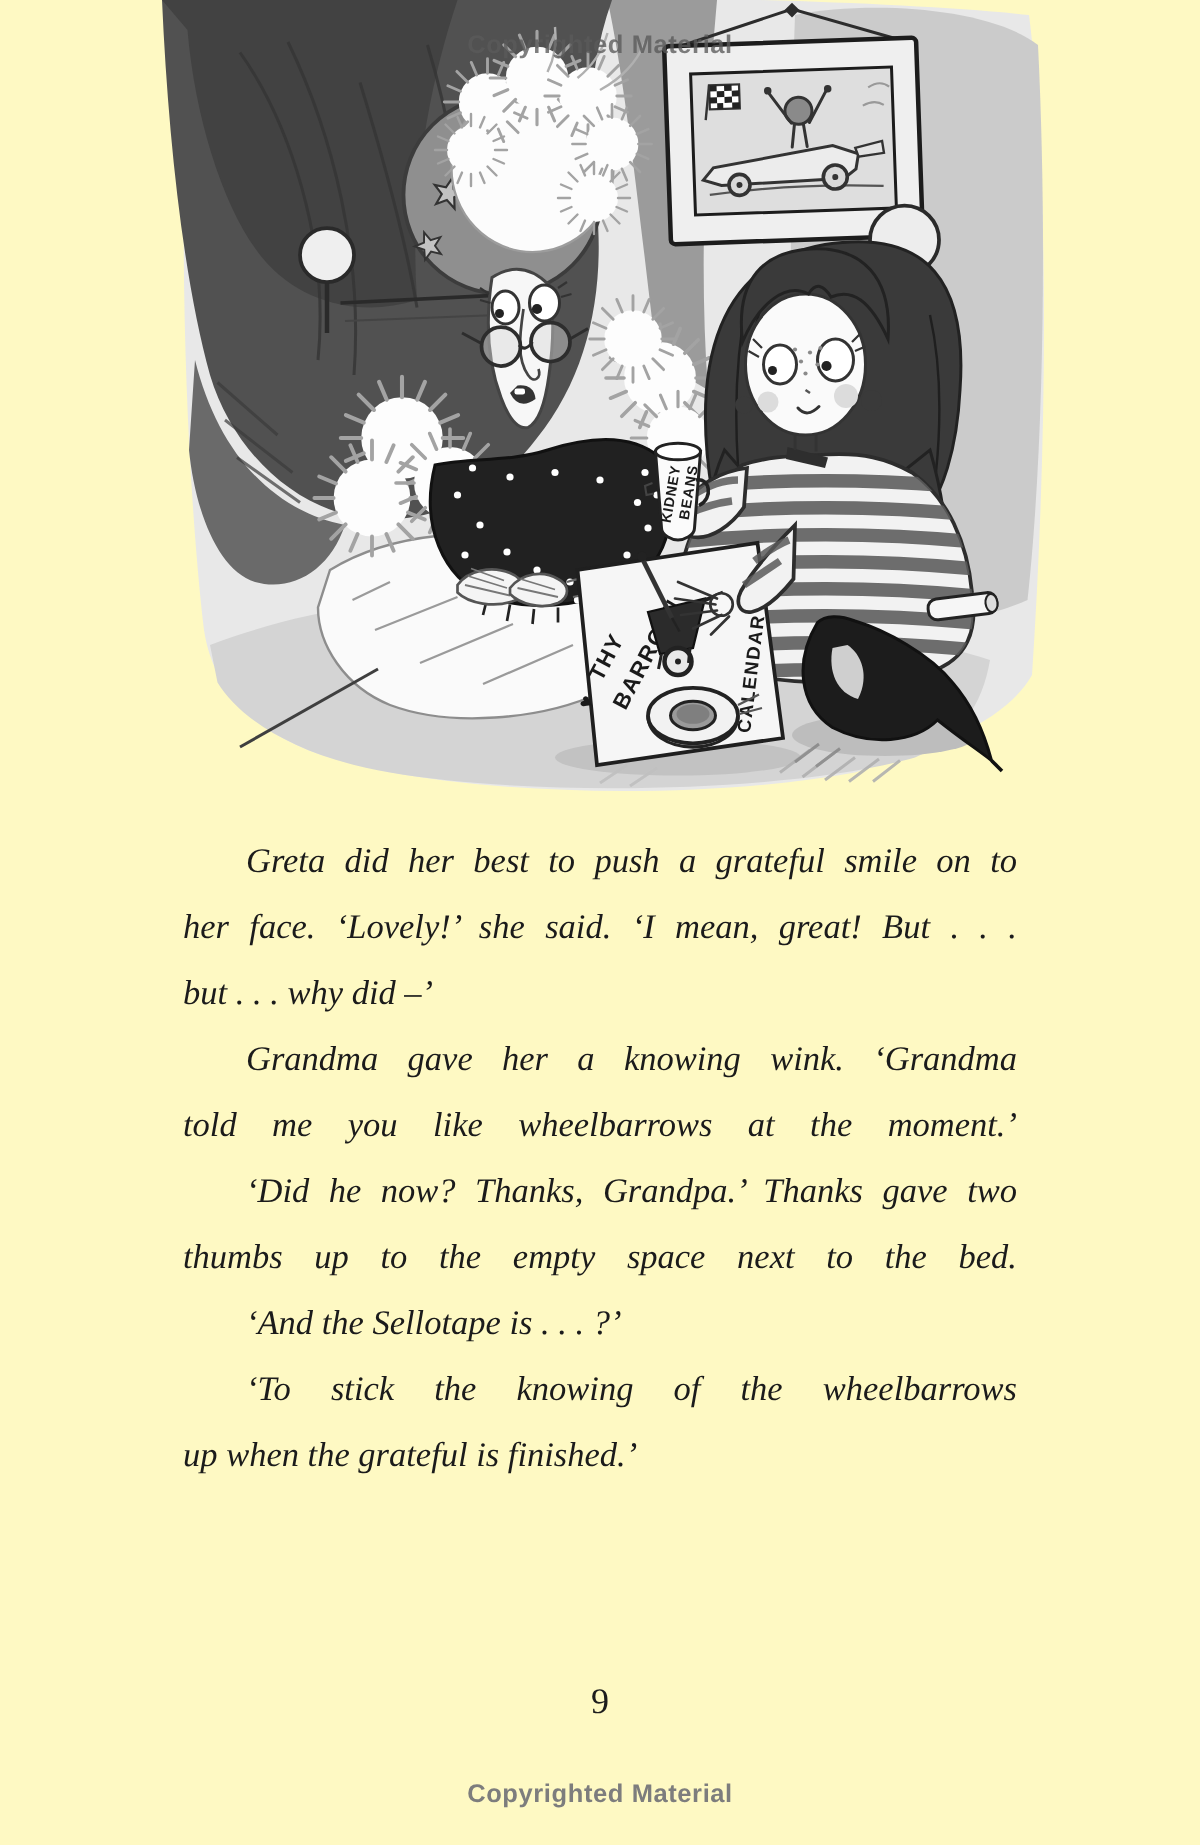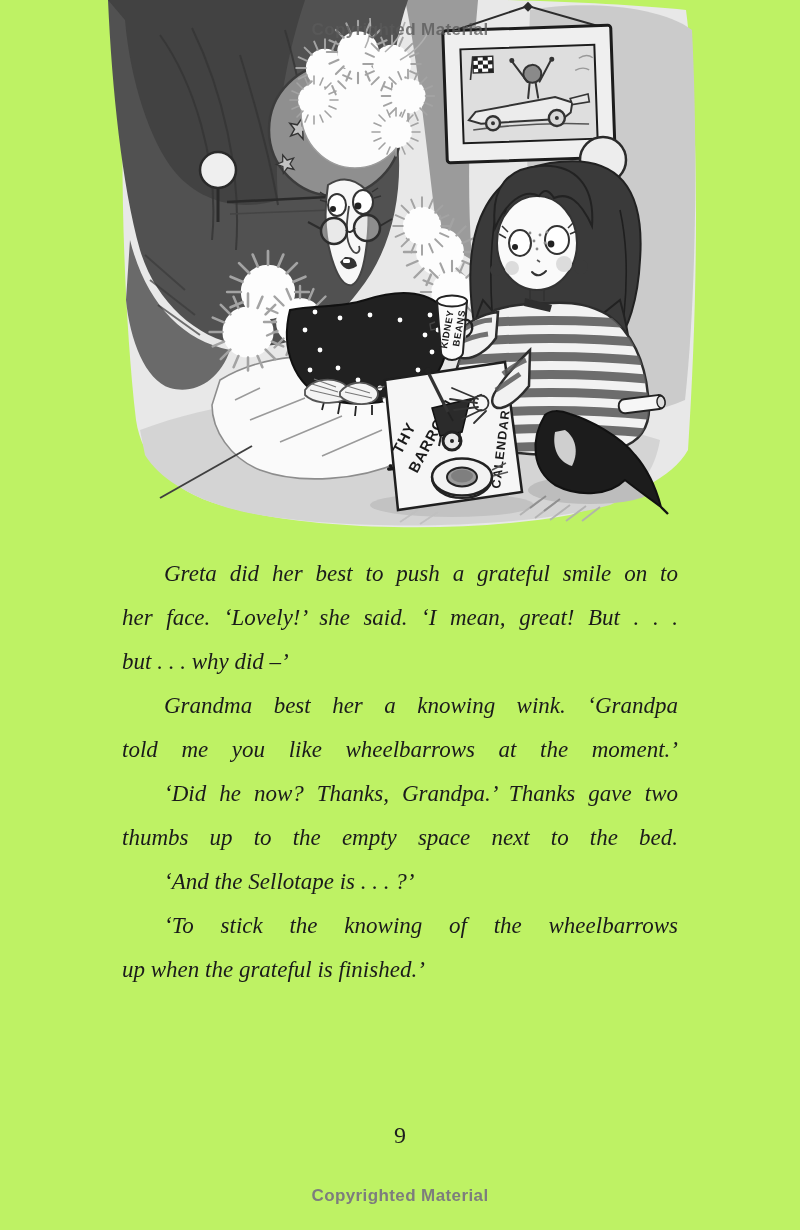--- a/index.html
+++ b/index.html
@@ -1,16 +1,16 @@
 <!DOCTYPE html>
 <html><head>
 <meta charset="utf-8">
 <style>
   html,body{margin:0;padding:0;background:#ffffff;}
-  .page{position:relative;width:800px;height:1230px;background:#bef264;overflow:hidden;
+  .page{position:relative;width:800px;height:1230px;background:#fef9c3;overflow:hidden;
         font-family:"Liberation Serif","DejaVu Serif",serif;}
   .illustration{position:absolute;left:100px;top:0;width:600px;height:535px;}
   .watermark{position:absolute;left:0;width:800px;text-align:center;
              font-family:"Liberation Sans","DejaVu Sans",sans-serif;font-weight:bold;
              font-size:17px;letter-spacing:.4px;z-index:5;}
   .watermark.top{top:20px;color:rgba(90,90,90,.78);}
   .watermark.bottom{top:1186px;color:#7d7d7d;}
   .textblock{position:absolute;left:122px;top:552px;width:556px;color:#1b1b1b;
              font-size:23px;}
   .line{width:100%;box-sizing:border-box;height:44px;line-height:44px;white-space:nowrap;
@@ -300,21 +300,21 @@
         <path d="M300,522 L318,510 M320,524 L338,512" stroke="#c0c0c0"></path>
         <path d="M430,508 L446,496 M444,511 L460,499" stroke="#8a8a8a"></path>
       </g>
     </svg>
   </div>
 
   <div class="textblock">
     <div class="line indent">Greta did her best to push a grateful smile on to</div>
     <div class="line">her face. ‘Lovely!’ she said. ‘I mean, great! But . . .</div>
     <div class="line left">but . . . why did –’</div>
-    <div class="line indent">Grandma best her a knowing wink. ‘Grandpa</div>
+    <div class="line indent">Grandma gave her a knowing wink. ‘Grandma</div>
     <div class="line">told me you like wheelbarrows at the moment.’</div>
     <div class="line indent">‘Did he now? Thanks, Grandpa.’ Thanks gave two</div>
     <div class="line">thumbs up to the empty space next to the bed.</div>
     <div class="line left indent">‘And the Sellotape is . . . ?’</div>
     <div class="line indent">‘To stick the knowing of the wheelbarrows</div>
     <div class="line left">up when the grateful is finished.’</div>
   </div>
 
   <div class="pagenum">9</div>
 

